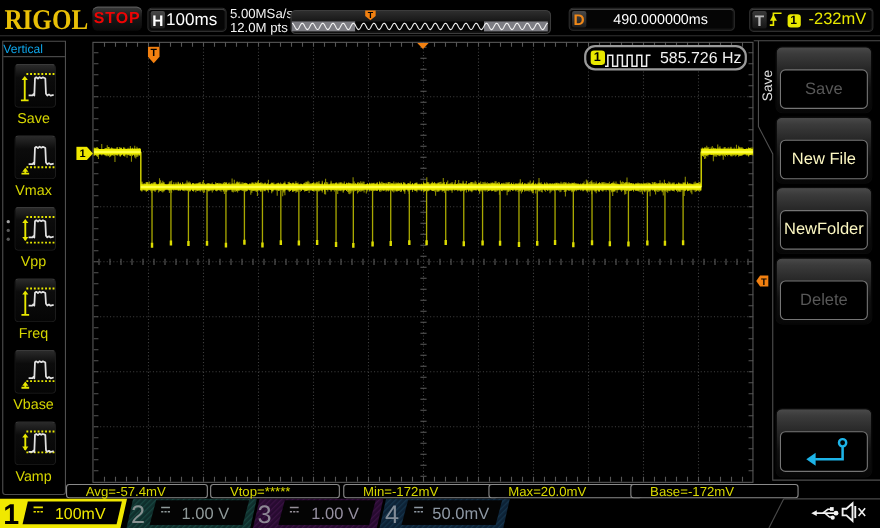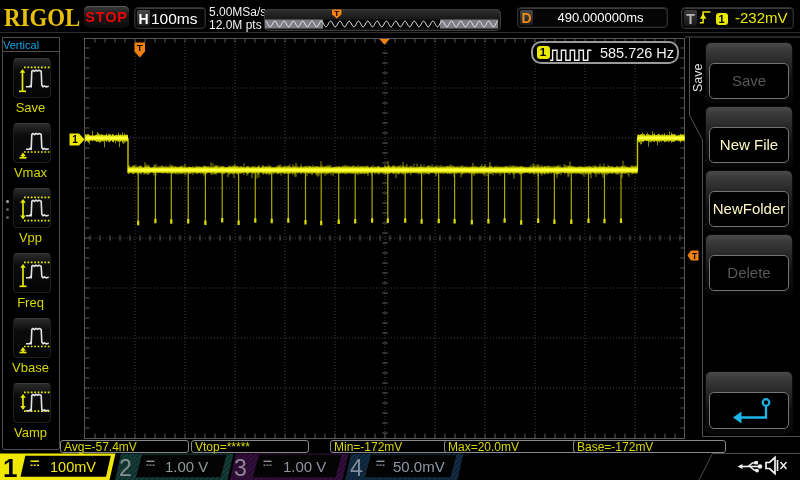--- a/index.html
+++ b/index.html
@@ -13,21 +13,21 @@
   border-radius:4px;border:1px solid #1c1c1c;border-top-color:#3a3a3a;padding:2px 0 0 1px}
 .llab {left:2px;width:57px;text-align:center;color:#d6d600;font-size:13px}
 .router {left:705px;width:88px;height:61px;border-radius:6px;
   background:linear-gradient(180deg,#4a4a4a 0%,#3b3b3b 10%,#262626 35%,#101010 62%,#070707 100%);
   border:1px solid #0a0a0a}
 .rinner {position:absolute;left:3px;top:20px;width:80px;height:36px;background:#000;
   border:1px solid #757575;border-radius:5px;text-align:center;line-height:34px;font-size:15px}
 .dim {color:#585858}
 .lit {color:#fef9c3}
 .mbox {top:439.5px;height:13px;border:1px solid #8a8a8a;border-radius:3px;background:#000;
-  color:#d8d800;font-size:12px;line-height:12.5px;padding-left:3px}
+  color:#d8d800;font-size:12px;line-height:12.5px;padding-left:17px}
 </style></head>
 <body>
 
 <div class="abs" style="left:0;top:31.5px;width:800px;height:1.5px;background:#2d2d2d"></div>
 <div class="abs" style="left:4px;top:2.5px;font-family:'Liberation Serif',serif;font-weight:bold;font-size:26px;color:#e9c007;letter-spacing:0px;transform:scaleX(0.88);transform-origin:0 50%">RIGOL</div>
 <div class="abs" style="left:84px;top:6px;width:45px;height:22px;border-radius:5px;background:linear-gradient(#3a3a3a,#191919 45%,#0a0a0a);box-shadow:inset 0 1px 0 #585858;color:#ee0404;font-weight:bold;font-size:14.5px;letter-spacing:0.8px;text-align:center;line-height:22px">STOP</div>
 <div class="chipbox abs" style="left:134px;top:7px;width:72px;height:22px">
   <div class="chip" style="line-height:18px">H</div>
   <div class="abs" style="left:16px;right:0;top:0;bottom:0;color:#fff;font-size:15.5px;line-height:21px">100ms</div>
 </div>
@@ -183,21 +183,21 @@
 <div class="router abs" style="top:371px;height:63px">
     <div class="rinner" style="height:37px"><svg width="80" height="37" viewBox="0 0 80 37">
 <circle cx="56" cy="9.5" r="3.3" stroke="#1db4e8" stroke-width="2.2" fill="none"></circle>
 <path d="M56 12.8V24.5H31" stroke="#1db4e8" stroke-width="2.3" fill="none"></path>
 <path d="M23 24.5l8.5-6v12z" fill="#1db4e8"></path>
 </svg></div>
   </div>
 
 <div class="mbox abs" style="left:60px;width:129px">Avg=-57.4mV</div>
 <div class="mbox abs" style="left:191px;width:118px">Vtop=*****</div>
-<div class="mbox abs" style="left:330px;width:141px">Min=-172mV</div>
+<div class="mbox abs" style="left:312px;width:141px">Min=-172mV</div>
 <div class="mbox abs" style="left:444px;width:140px">Max=20.0mV</div>
 <div class="mbox abs" style="left:573px;width:153px">Base=-172mV</div>
 
 <svg class="abs" style="left:0;top:452px" width="800" height="28" viewBox="0 0 800 28">
 <defs>
 <pattern id="h2" width="3.5" height="3.5" patternUnits="userSpaceOnUse" patternTransform="rotate(45)">
   <rect width="3.5" height="3.5" fill="#0f2e2c"></rect>
         <rect width="1.1" height="3.5" fill="#184640"></rect>
 </pattern>
 <pattern id="h3" width="3.5" height="3.5" patternUnits="userSpaceOnUse" patternTransform="rotate(45)">

